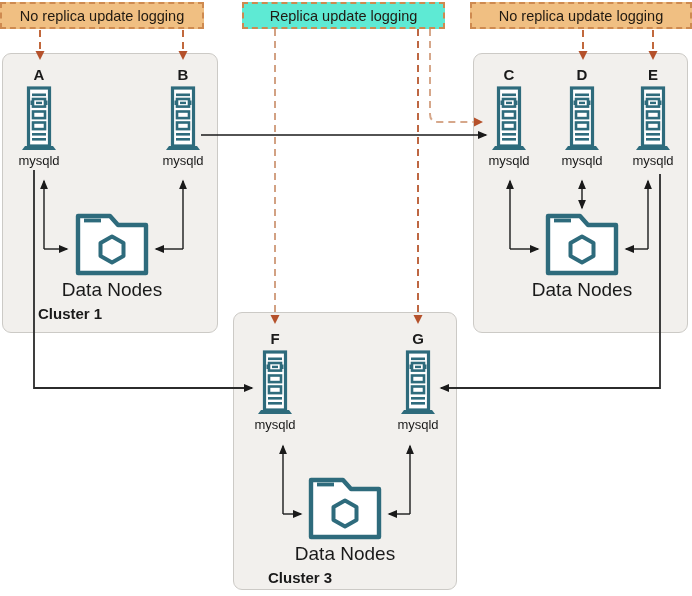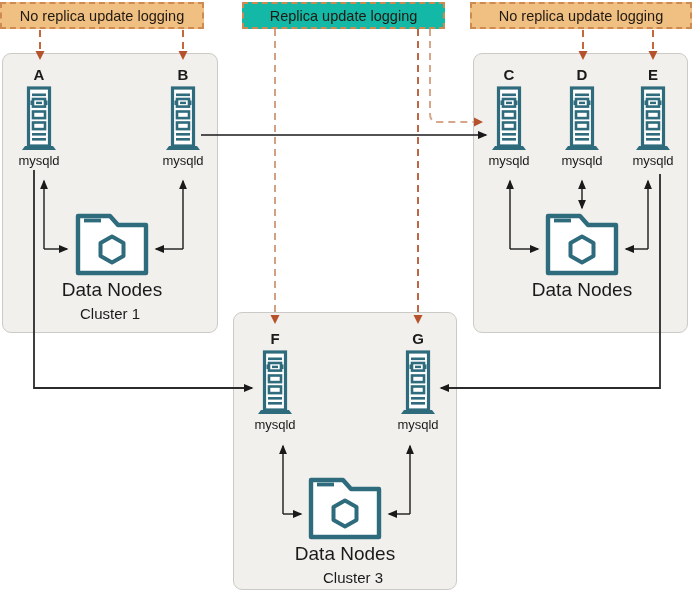--- a/index.html
+++ b/index.html
@@ -6,27 +6,27 @@
   #canvas{
     position:relative;width:692px;height:596px;background:#ffffff;overflow:hidden;
     font-family:"Liberation Sans", sans-serif;color:#1a1a1a;
   }
   .banner{
     position:absolute;top:2px;height:27px;box-sizing:border-box;
     border:2px dashed #ce8a50;display:flex;align-items:center;justify-content:center;
     font-size:14.5px;color:#211a12;
   }
   .banner.outer{background:#f0bf82;}
-  .banner.center{background:#14b8a6;}
+  .banner.center{background:#5eead4;}
   .cluster{
     position:absolute;box-sizing:border-box;background:#f2f0ed;
     border:1px solid #cccac6;border-radius:9px;
   }
   .cluster-name{
-    position:absolute;text-align:center;font-size:15px;font-weight:400;color:#1a1a1a;
+    position:absolute;text-align:left;font-size:15px;font-weight:700;color:#1a1a1a;padding-left:36px;
   }
   .datanodes-label{
     position:absolute;text-align:center;font-size:19px;color:#1a1a1a;
   }
   .server{position:absolute;width:56px;text-align:center;}
   .server .letter{font-size:15px;font-weight:600;height:18px;line-height:18px;margin-bottom:2px;}
   .server .process{font-size:13px;height:18px;line-height:18px;}
   .server svg{display:block;margin:0 auto;}
   .folder{position:absolute;}
   #overlay{position:absolute;left:0;top:0;z-index:5;pointer-events:none;}
@@ -46,21 +46,21 @@
   </div>
   <div class="banner outer" style="left:470px;width:222px">
     <span>No replica update logging</span>
   </div>
 
   <div class="cluster" style="left:2px;top:53px;width:216px;height:280px"></div>
   <div class="cluster" style="left:473px;top:53px;width:215px;height:280px"></div>
   <div class="cluster" style="left:233px;top:312px;width:224px;height:278px"></div>
 
   <div class="cluster-name" style="left:2px;top:305px;width:216px">Cluster 1</div>
-  <div class="cluster-name" style="left:241px;top:569px;width:224px">Cluster 3</div>
+  <div class="cluster-name" style="left:232px;top:569px;width:224px">Cluster 3</div>
 
   <div class="datanodes-label" style="left:52px;top:279px;width:120px">Data Nodes</div>
   <div class="datanodes-label" style="left:522px;top:279px;width:120px">Data Nodes</div>
   <div class="datanodes-label" style="left:285px;top:543px;width:120px">Data Nodes</div>
 
   <div class="server" style="left:11px;top:66px">
     <div class="letter">A</div>
     <svg width="34" height="66" viewBox="0 0 34 66">
       <polygon points="3,60 31,60 34,64 0,64" fill="#2e6b7c"></polygon>
       <rect x="6.5" y="2" width="21" height="58" fill="#ffffff" stroke="#2e6b7c" stroke-width="3.2"></rect>

